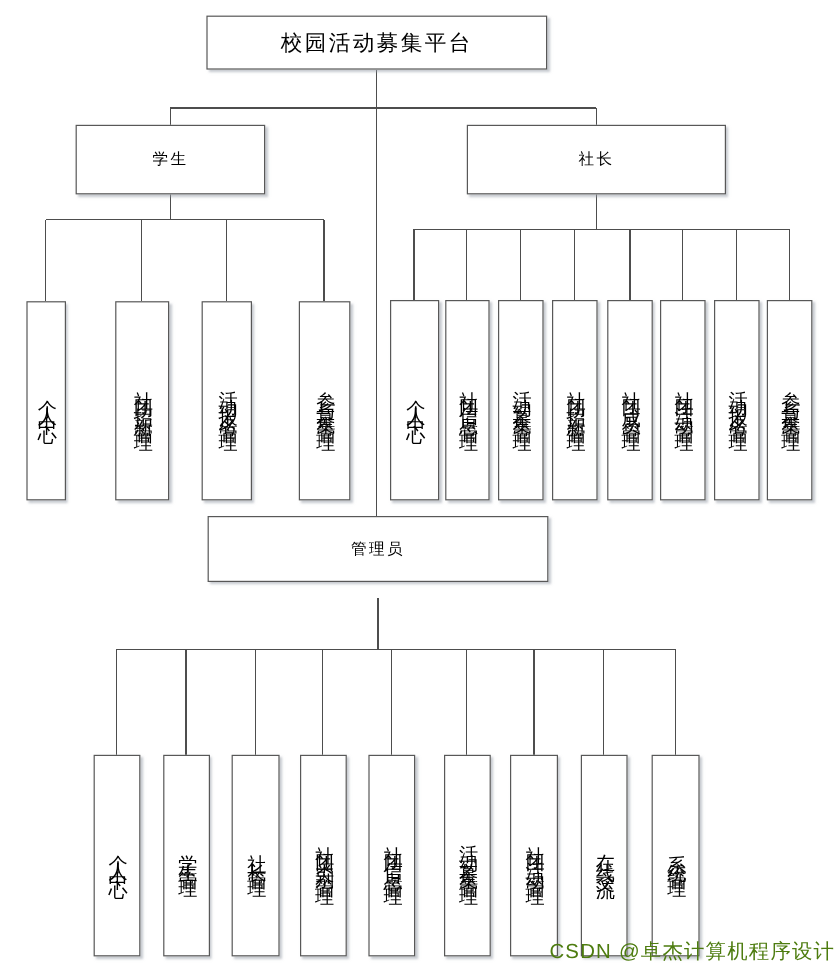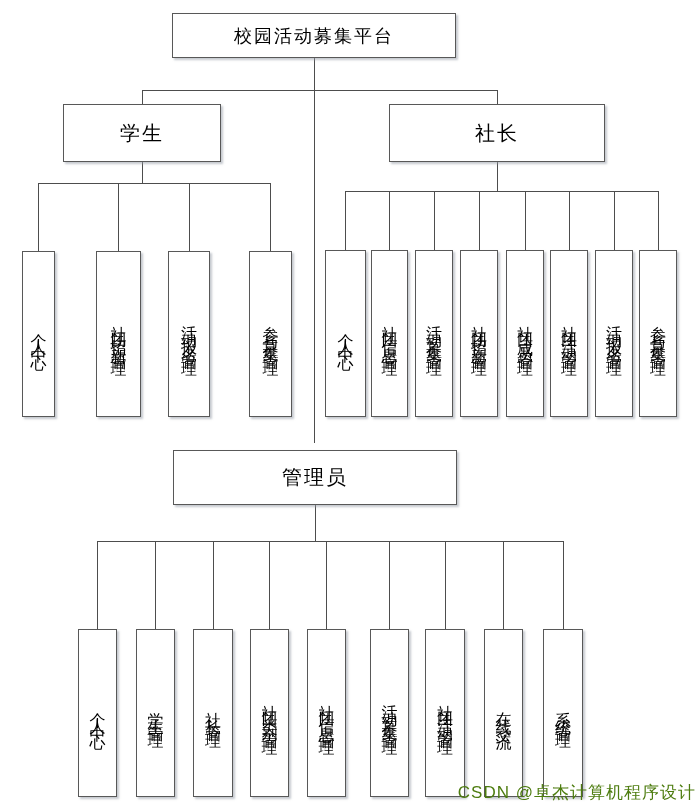--- a/index.html
+++ b/index.html
@@ -27,21 +27,21 @@
     border: 1px solid #585858;
     box-shadow: 2px 2px 2px rgba(150, 156, 168, 0.55);
     display: flex;
     align-items: center;
     justify-content: center;
     box-sizing: border-box;
     color: #000000;
     z-index: 1;
   }
   .hbox {
-    font-size: 20px;
+    font-size: 13px;
     letter-spacing: 2px;
   }
   .hbox.root {
     font-size: 18px;
   }
   .vbox .vtext {
     writing-mode: vertical-rl;
     text-orientation: upright;
     letter-spacing: 7px;
     font-size: 16px;
@@ -108,21 +108,21 @@
   <div class="node hbox root" style="left:172px; top:13px; width:284px; height:45px;">
     <span>校园活动募集平台</span>
   </div>
 
   <div class="node hbox" style="left:63px; top:104px; width:158px; height:58px;">
     <span>学生</span>
   </div>
   <div class="node hbox" style="left:389px; top:104px; width:216px; height:58px;text-align:right;">
     <span>社长</span>
   </div>
-  <div class="node hbox" style="left:173px; top:450px; width:284px; height:55px;justify-content:center;">
+  <div class="node hbox" style="left:173px; top:430px; width:284px; height:55px;justify-content:center;">
     <span>管理员</span>
   </div>
 
   <div class="node vbox" style="left:22px; top:251px; width:33px; height:166px;">
     <span class="vtext">个人中心</span>
   </div>
   <div class="node vbox" style="left:96px; top:251px; width:45px; height:166px;">
     <span class="vtext">社团招新管理</span>
   </div>
   <div class="node vbox" style="left:168px; top:251px; width:42px; height:166px;">

